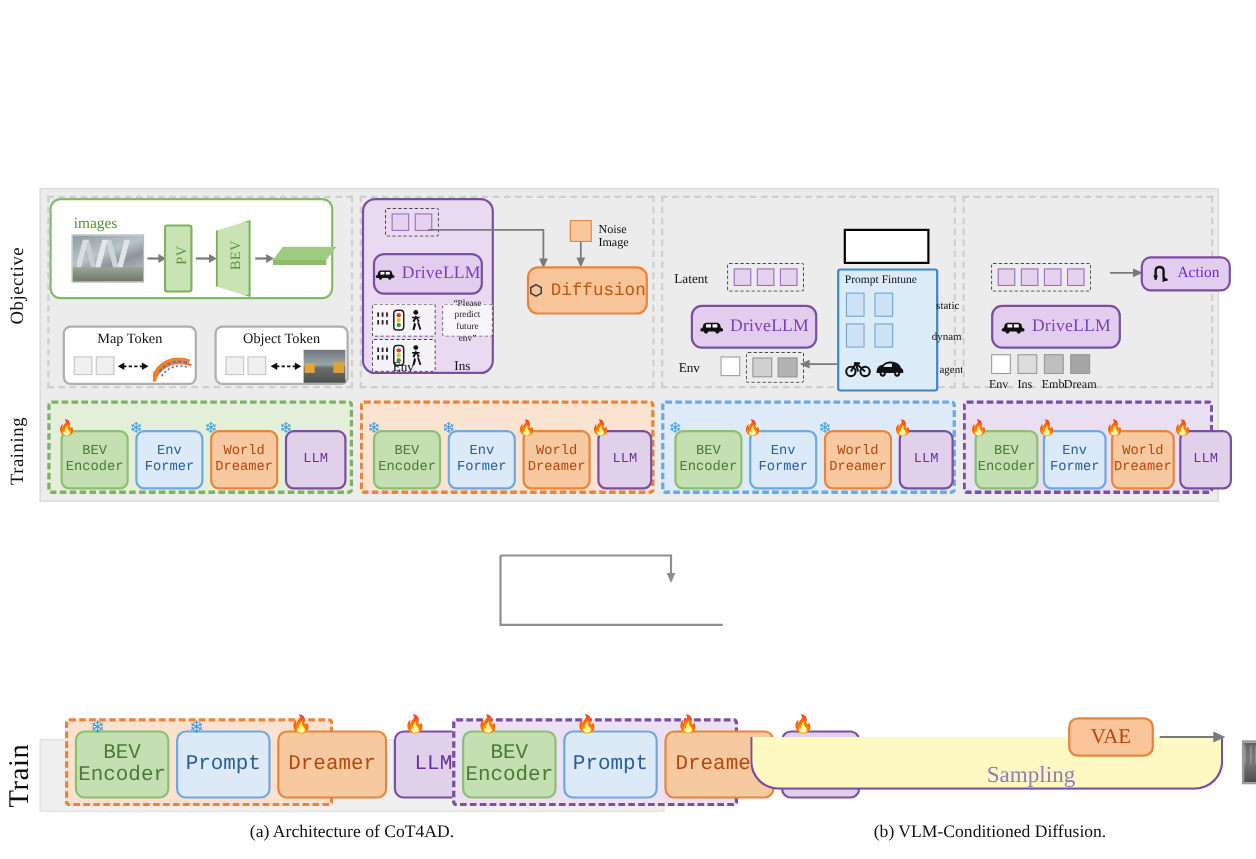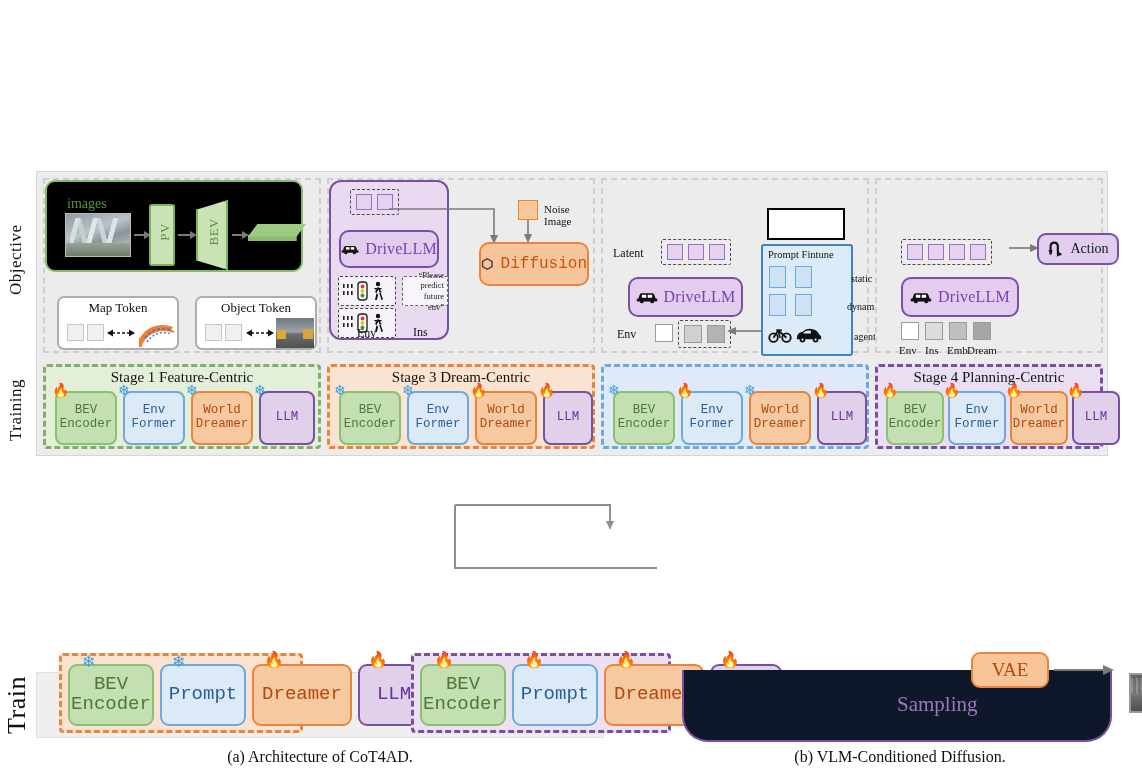--- a/index.html
+++ b/index.html
@@ -50,21 +50,21 @@
     font-family:Liberation Mono, monospace;
   }
   .green-soft  { background:#c4dfb2; border:2px solid #8bbf72; color:#4c7a36; }
   .blue-fill   { background:#dce9f7; border:2px solid #6fa8dc; color:#2a6099; }
   .orange-fill { background:#f6c9a0; border:2px solid #e8853c; color:#b5480d; }
   .purple-fill { background:#e0d0ea; border:2px solid #7b4fa0; color:#6b2f9e; }
 
   
   #bev-group {
     left:12px; top:14px; width:258px; height:92px;
-    background:#000000; border:2px solid #84bb66; border-radius:10px;
+    background:#ffffff; border:2px solid #84bb66; border-radius:10px;
   }
   #images-label {
     position:absolute; left:22px; top:16px;
     font-size:14px; color:#58913a;
   }
   #bev-feature-label {
     position:absolute; right:10px; bottom:4px;
     font-size:14px; color:#58913a;
   }
   #img-thumb-front {
@@ -141,21 +141,21 @@
   .drivellm-box .lbl { font-size:16px; color:#7b3fb5; letter-spacing:0.2px; }
 
   .envtile {
     position:absolute; border:1.5px dashed #444; border-radius:2px;
     display:flex; align-items:center; justify-content:center; gap:3px;
     background:#f5f2f8;
   }
   .instile {
     position:absolute; border:1.5px dashed #666; border-radius:2px;
     display:flex; align-items:center; justify-content:center;
-    font-size:8.5px; color:#222; line-height:1.25; text-align:right;
+    font-size:8.5px; color:#222; line-height:1.25; text-align:center;
     background:#f7f5fa; padding:2px 3px;
   }
   .mini-caption { position:absolute; font-size:12px; color:#111; }
 
   #noise-sq {
     position:absolute; width:20px; height:20px;
     background:#f8c79b; border:1.6px solid #e8853c;
   }
   #diffusion-box {
     left:150px; top:62px; width:110px; height:44px;
@@ -178,21 +178,21 @@
   .pf-lbl { position:absolute; font-size:10px; color:#111;margin-left:28px; }
 
   .grey-sq { width:18px; height:18px; border:1.4px solid #9a9a9a; }
 
   
   #action-box {
     position:absolute; left:160px; top:20px; width:82px; height:32px;
     background:#e2cdee; border:2.2px solid #7b4fa0; border-radius:9px;
     display:flex; align-items:center; justify-content:center; gap:5px;
   }
-  #action-box .lbl { font-size:14px; color:#0f172a;text-align:center; }
+  #action-box .lbl { font-size:14px; color:#6d28d9;text-align:center; }
 
   
   .stage-panel {
     position:absolute; top:192px; height:85px; border-radius:4px;
   }
   .stage-title {
     position:absolute; top:2px; left:0; right:0; text-align:center;
     font-size:15px; color:#111;
   }
   .mod-box {
@@ -226,22 +226,22 @@
     position:absolute; left:276px; top:-20px; width:244px; height:80px;
     border:3px dashed #7b4fa0; background:#ece0f3; border-radius:4px;
   }
   .bmod {
     position:absolute; top:8px; height:62px; border-radius:9px;
     display:flex; flex-direction:column; align-items:center; justify-content:center;
     font-size:19px; line-height:1.05;
   }
 
   #sampling-card {
-    position:absolute; left:682px; top:670px; width:430px; height:72px;
-    background:#0f172a; border:2.4px solid #7b4fa0;
+    position:absolute; left:682px; top:670px; width:430px; height:48px;
+    background:#fef9c3; border:2.4px solid #7b4fa0;
     border-bottom-left-radius:26px; border-bottom-right-radius:26px;
     border-top:none;
   }
   #vae-box {
     position:absolute; left:287px; top:-18px; width:78px; height:36px;
     background:#f8c49a; border:2.4px solid #e8853c; border-radius:9px;
     display:flex; align-items:center; justify-content:center;
     font-size:19px; color:#b5480d;
   }
   #sampling-label { position:absolute; left:213px; top:22px; font-size:21px; color:#9a79b5; }
@@ -538,21 +538,20 @@
       <div class="grey-sq" style="position:absolute;left:48px;top:0;background:#bfbfbf;"></div>
       <div class="grey-sq" style="position:absolute;left:72px;top:0;background:#a6a6a6;"></div>
       <div class="mini-caption" style="left:-2px;top:22px;font-size:11px;">Env</div>
       <div class="mini-caption" style="left:24px;top:22px;font-size:11px;">Ins</div>
       <div class="mini-caption" style="left:46px;top:22px;font-size:11px;">Emb</div>
       <div class="mini-caption" style="left:66px;top:22px;font-size:11px;">Dream</div>
     </div>
   </div>
 
   <div class="stage-panel" style="left:6px; width:278px; background:#e4efd9; border:3px dashed #7fb069;">
-    <div class="stage-title">Stage 1 Feature-Centric</div>
     <div class="rbox mod-box green-soft" style="left:9px; width:62px; flex-direction:column;">
       <span>BEV</span>
       <span>Encoder</span>
     </div>
     <div class="flame" style="left:6px; top:17px;">🔥</div>
     <div class="rbox mod-box blue-fill" style="left:77px; width:62px; flex-direction:column;">
       <span>Env</span>
       <span>Former</span>
     </div>
     <div class="snow" style="left:72px; top:17px;">❄</div>
@@ -561,21 +560,20 @@
       <span>Dreamer</span>
     </div>
     <div class="snow" style="left:140px; top:17px;">❄</div>
     <div class="rbox mod-box purple-fill" style="left:213px; width:56px;">
       <span>LLM</span>
     </div>
     <div class="snow" style="left:208px; top:17px;">❄</div>
   </div>
 
   <div class="stage-panel" style="left:290px; width:268px; background:#fbe3d2; border:3px dashed #e8853c;">
-    <div class="stage-title">Stage 3 Dream-Centric</div>
     <div class="rbox mod-box green-soft" style="left:9px; width:62px; flex-direction:column;">
       <span>BEV</span>
       <span>Encoder</span>
     </div>
     <div class="snow" style="left:4px; top:17px;">❄</div>
     <div class="rbox mod-box blue-fill" style="left:77px; width:62px; flex-direction:column;">
       <span>Env</span>
       <span>Former</span>
     </div>
     <div class="snow" style="left:72px; top:17px;">❄</div>
@@ -606,21 +604,20 @@
       <span>Dreamer</span>
     </div>
     <div class="snow" style="left:140px; top:17px;">❄</div>
     <div class="rbox mod-box purple-fill" style="left:213px; width:50px;">
       <span>LLM</span>
     </div>
     <div class="flame" style="left:208px; top:17px;">🔥</div>
   </div>
 
   <div class="stage-panel" style="left:838px; width:228px; background:#eadff2; border:3px dashed #7b4fa0;">
-    <div class="stage-title">Stage 4 Planning-Centric</div>
     <div class="rbox mod-box green-soft" style="left:8px; width:58px; flex-direction:column;">
       <span>BEV</span>
       <span>Encoder</span>
     </div>
     <div class="flame" style="left:3px; top:17px;">🔥</div>
     <div class="rbox mod-box blue-fill" style="left:70px; width:58px; flex-direction:column;">
       <span>Env</span>
       <span>Former</span>
     </div>
     <div class="flame" style="left:65px; top:17px;">🔥</div>

